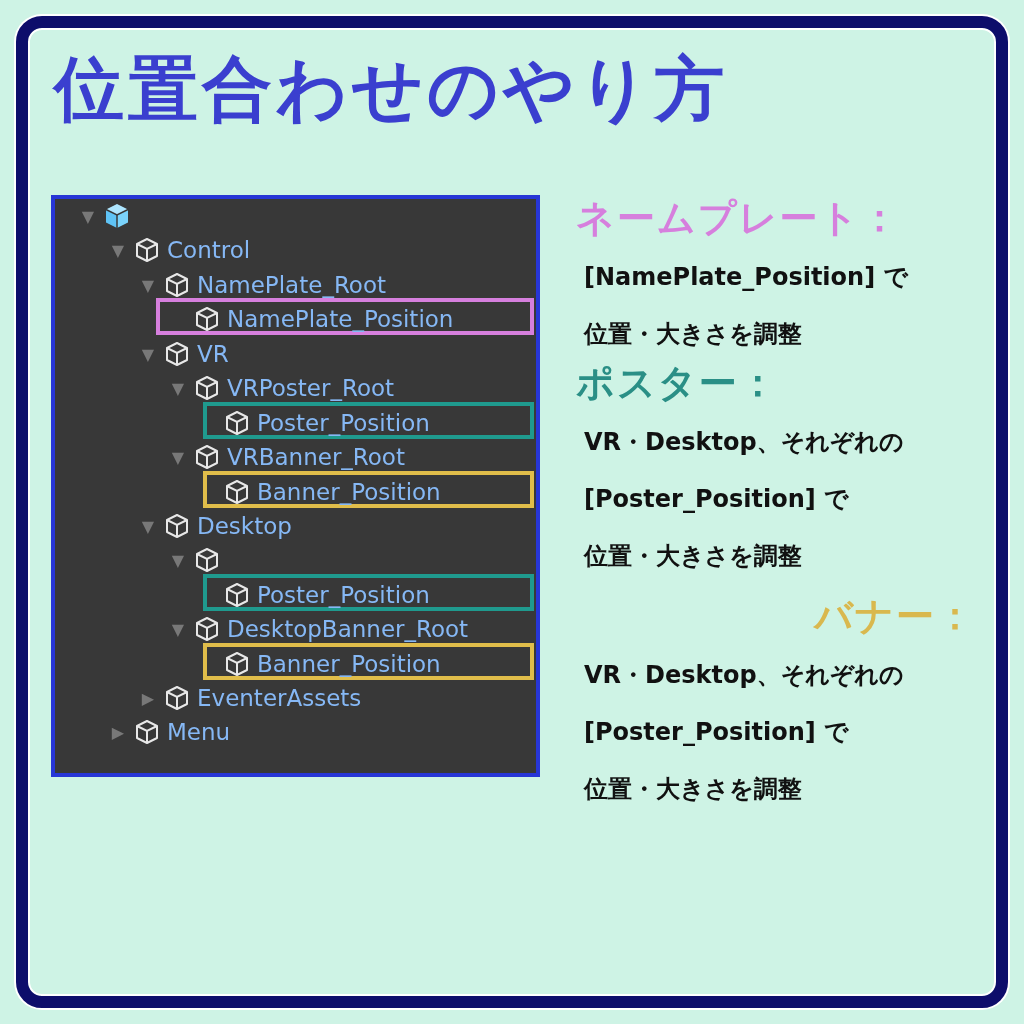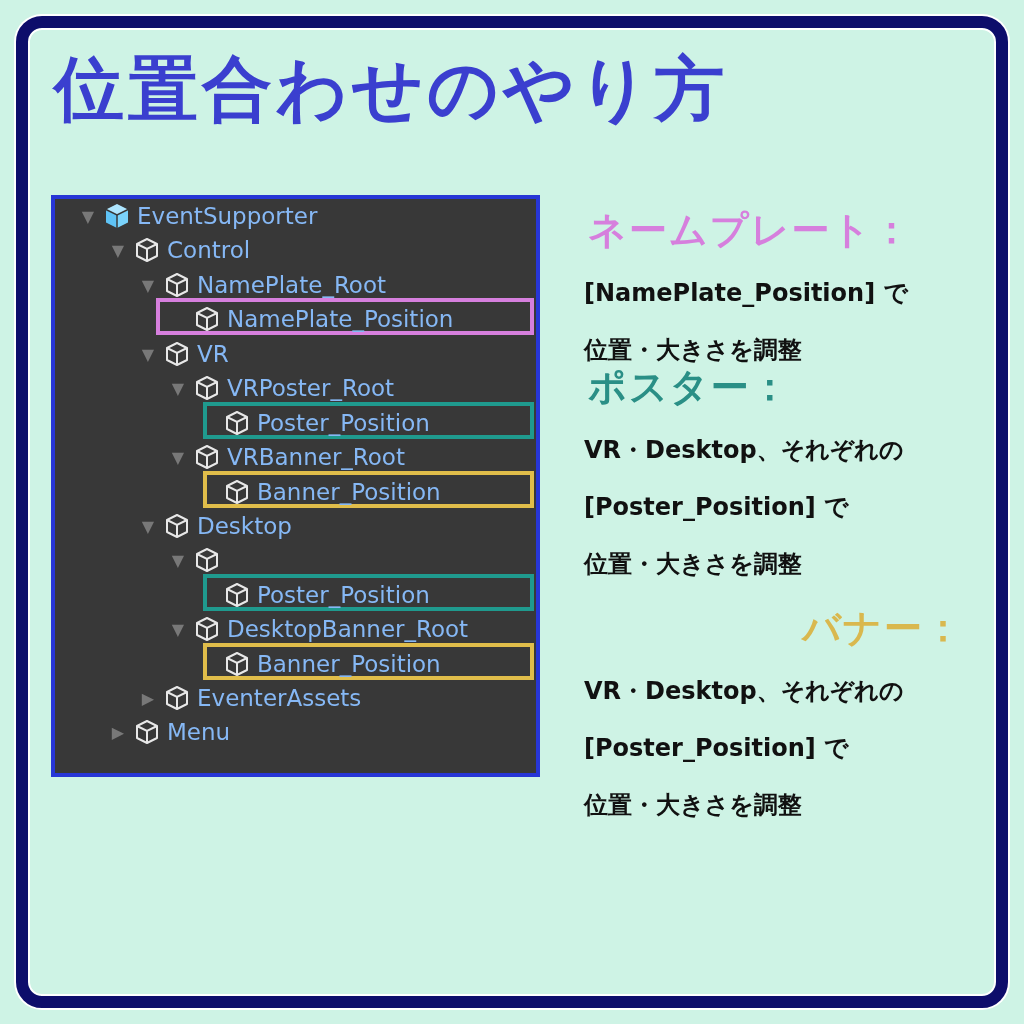--- a/index.html
+++ b/index.html
@@ -61,21 +61,21 @@
     box-sizing: border-box;
     border: 4px solid;
     height: 37px;
   }
   .hl.pink { border-color: #d67fdd; }
   .hl.teal { border-color: #1f9a8e; }
   .hl.gold { border-color: #e0bd4a; }
 
   .info { position: absolute; left: 576px; width: 400px; }
   .info h2 {
-    margin: 12px;
+    margin: 0;
     font-size: 38px;
     font-weight: bold;
     letter-spacing: 2px;
     line-height: 46px;
     height: 50px;
   }
   .info p {
     margin: 8px;
     font-size: 24px;
     font-weight: bold;
@@ -101,21 +101,20 @@
 
   <div class="row" style="left:22px; top:0px;">
     <span class="arrow">▼</span>
     <svg class="cube" viewBox="0 0 28 28">
       <polygon points="14,2 25,7.5 14,13 3,7.5" fill="#aee6ff"></polygon>
       <polygon points="3,7.5 14,13 14,26 3,20.5" fill="#5fc3f5"></polygon>
       <polygon points="25,7.5 14,13 14,26 25,20.5" fill="#7ad3fb"></polygon>
       <polyline points="3,7.5 14,13 25,7.5" fill="none" stroke="#383838" stroke-width="1.5"></polyline>
       <line x1="14" y1="13" x2="14" y2="26" stroke="#383838" stroke-width="1.5"></line>
     </svg>
-    <span>EventSupporter</span>
   </div>
 
   <div class="row" style="left:52px; top:34px;">
     <span class="arrow">▼</span>
     <svg class="cube" viewBox="0 0 28 28">
         <polygon points="14,3 24,8 24,20 14,25 4,20 4,8" fill="none" stroke="#e8e8e8" stroke-width="2" stroke-linejoin="round"></polygon>
         <polyline points="4,8 14,13 24,8" fill="none" stroke="#e8e8e8" stroke-width="2"></polyline>
         <line x1="14" y1="13" x2="14" y2="25" stroke="#e8e8e8" stroke-width="2"></line>
       </svg>
     <span>Control</span>
@@ -260,21 +259,21 @@
     <span>Menu</span>
   </div>
 </div>
 
 <div class="info" style="top:195px;">
   <h2 style="color:#d67fdd;">ネームプレート：</h2>
   <p>[NamePlate_Position] で</p>
   <p>位置・大きさを調整</p>
 </div>
 
-<div class="info" style="top:352px;">
+<div class="info" style="top:360px;">
   <h2 style="color:#2a8f86;">ポスター：</h2>
   <p>VR・Desktop、それぞれの</p>
   <p>[Poster_Position] で</p>
   <p>位置・大きさを調整</p>
 </div>
 
 <div class="info" style="top:593px;">
   <h2 style="color:#d9b84e;text-align:right;">バナー：</h2>
   <p>VR・Desktop、それぞれの</p>
   <p>[Poster_Position] で</p>

